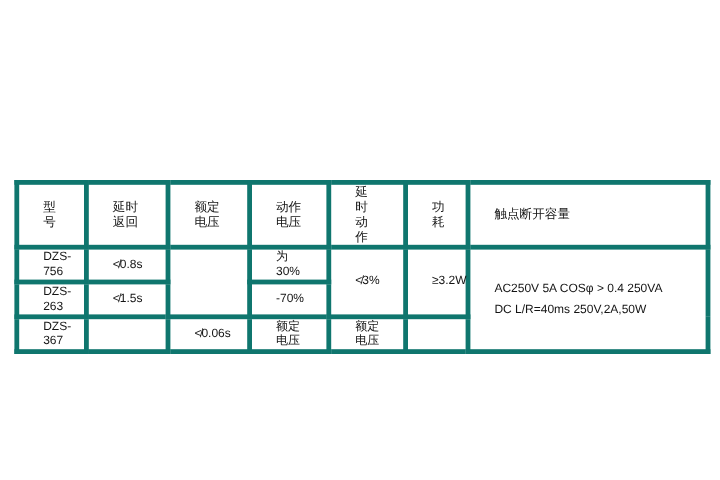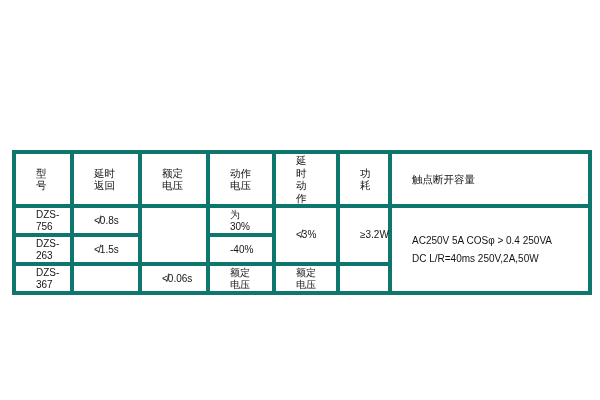--- a/index.html
+++ b/index.html
@@ -100,21 +100,21 @@
         <td rowspan="2">≮3%</td>
         <td rowspan="2">≥3.2W</td>
         <td rowspan="3" class="cap-cell">
           <span class="cap-line">AC250V 5A COSφ &gt; 0.4 250VA</span>
           <span class="cap-line">DC  L/R=40ms 250V,2A,50W</span>
         </td>
       </tr>
       <tr>
         <td>DZS-263</td>
         <td>≮1.5s</td>
-        <td>-40%</td>
+        <td>-70%</td>
       </tr>
       <tr>
         <td>DZS-367</td>
         <td></td>
         <td>≮0.06s</td>
         <td>额定电压</td>
         <td>额定电压</td>
         <td></td>
       </tr>
     </tbody>

